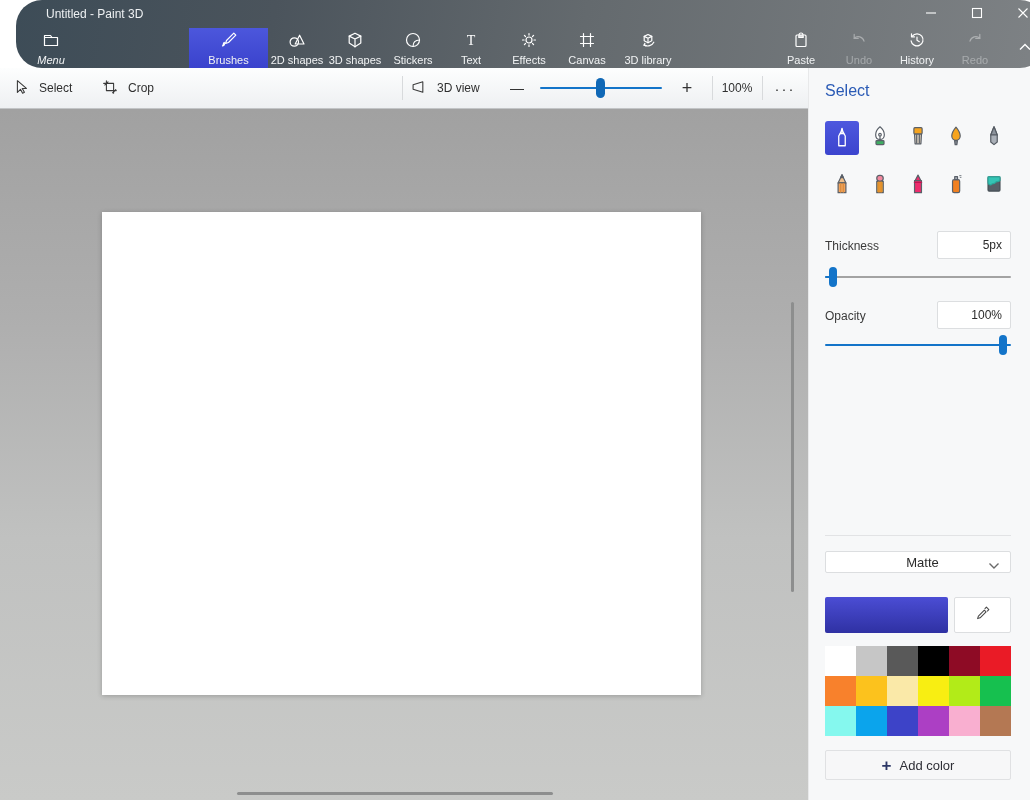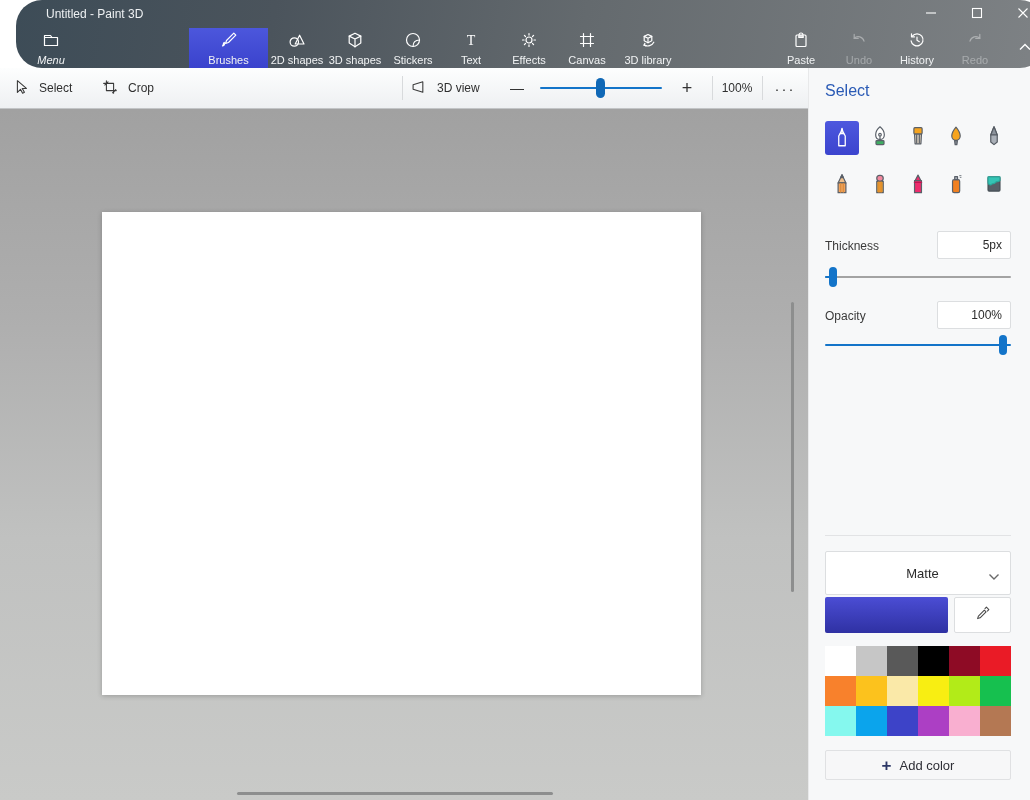--- a/index.html
+++ b/index.html
@@ -55,21 +55,21 @@
   .brush-cell svg { width:26px; height:26px; }
   .brush-selected { background:linear-gradient(180deg,#4d58de,#3b44ce); }
   .field-label { position:absolute; left:16px; font-size:12px; color:#3a3a3a; }
   .value-box { position:absolute; left:128px; width:74px; height:28px; background:#fff;
     border:1px solid #dcdee0; border-radius:2px; font-size:12px; color:#2b2b2b;
     display:flex; align-items:center; justify-content:flex-end; padding-right:8px; }
   .slider { position:absolute; left:16px; width:186px; height:22px; }
   .track { position:absolute; left:0; top:10px; width:186px; height:2px; border-radius:1px; }
   .thumb { position:absolute; top:1px; width:8px; height:20px; border-radius:4px; background:#1374c9; }
   .panel-divider { position:absolute; left:16px; top:467px; width:186px; height:1px; background:#e2e3e5; }
-  .matte-select { position:absolute; left:16px; top:483px; width:186px; height:44px; background:#fff;
+  .matte-select { position:absolute; left:16px; top:483px; width:186px; height:22px; background:#fff;
     border:1px solid #dcdee0; border-radius:2px; display:flex; align-items:center; justify-content:center;
     font-size:13px; color:#2b2b2b;padding-left:9px; }
   .matte-select svg { position:absolute; right:10px; stroke:#6a6a6a; stroke-width:1.4; fill:none; }
   .cur-color { position:absolute; left:16px; top:529px; width:123px; height:36px; border-radius:2px;
     background:linear-gradient(180deg,#4b4dd4,#2f31a3); }
   .dropper-btn { position:absolute; left:145px; top:529px; width:57px; height:36px; background:#fff;
     border:1px solid #dcdee0; border-radius:2px; display:flex; align-items:center; justify-content:center; }
   .dropper-btn svg { stroke:#4a4a4a; stroke-width:1.2; fill:none; stroke-linejoin:round; }
   .palette { position:absolute; left:16px; top:578px; width:186px; height:90px;
     display:grid; grid-template-columns:repeat(6,31px); grid-template-rows:repeat(3,30px); }

